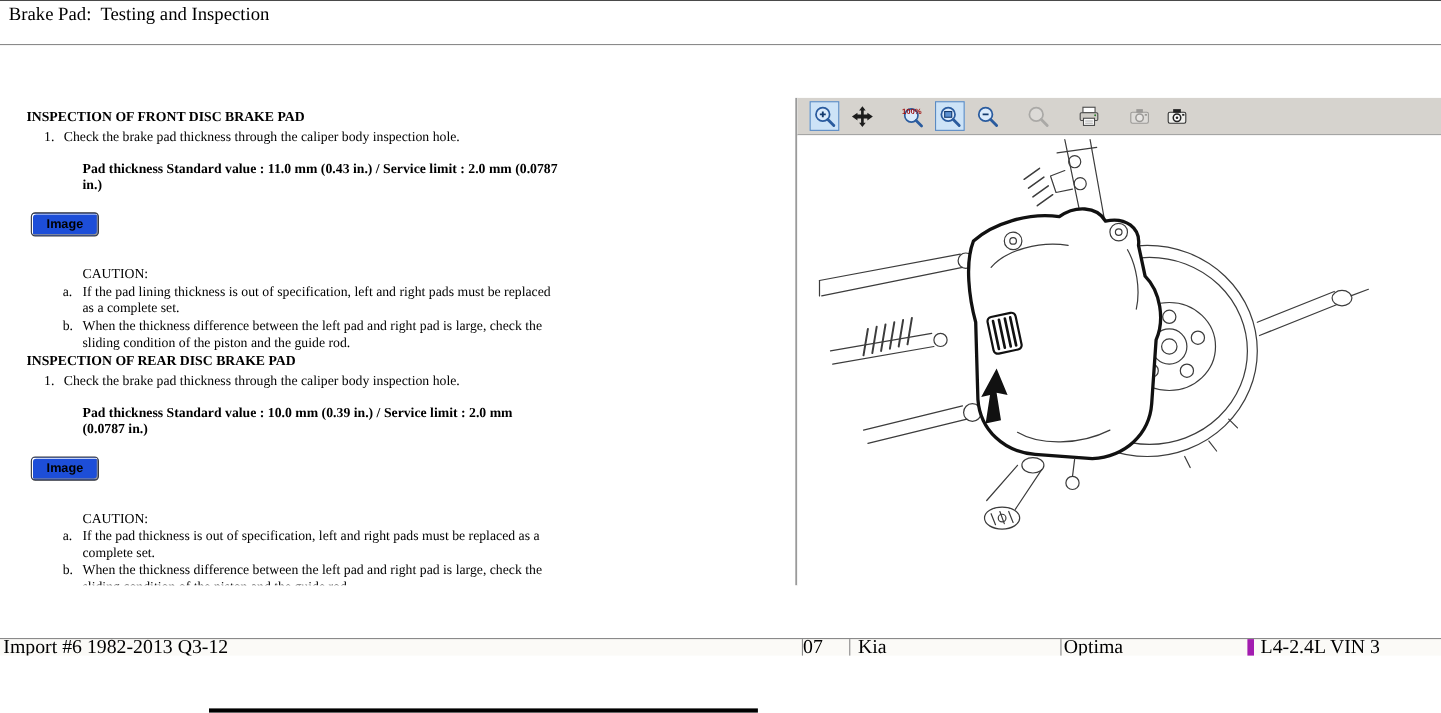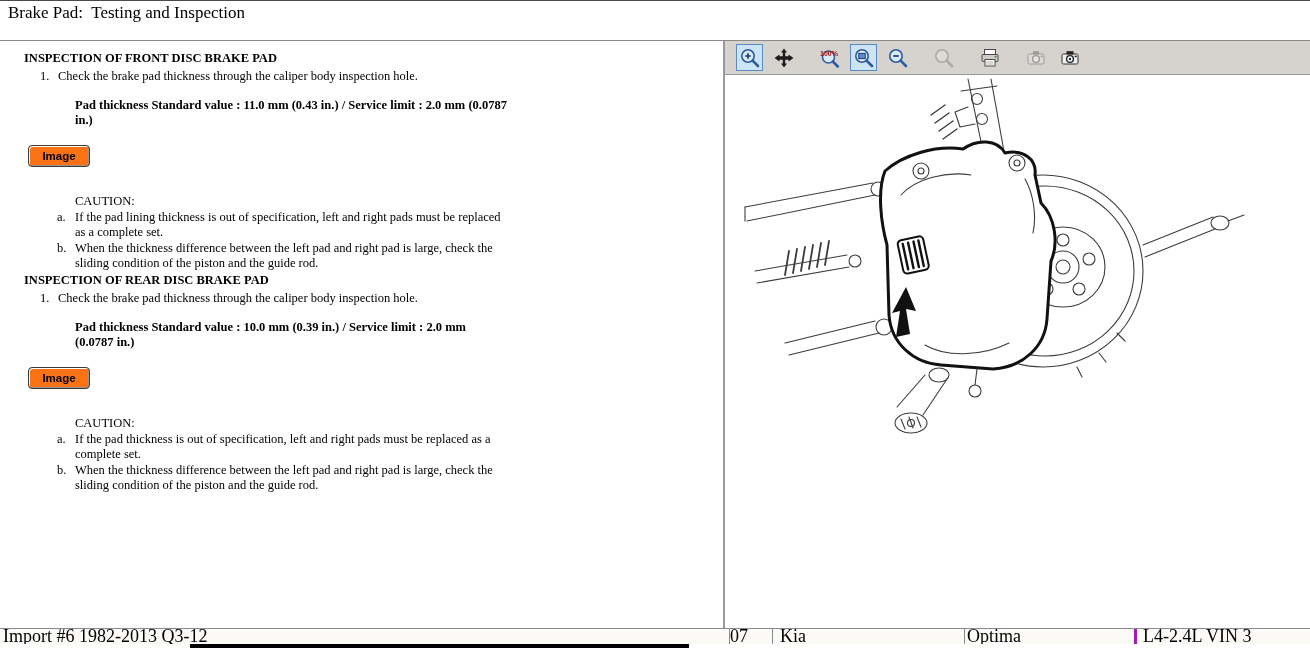--- a/index.html
+++ b/index.html
@@ -4,21 +4,21 @@
 <style>
   * { box-sizing: border-box; }
   html,body { margin:0; padding:0; }
   body {
     width:1310px; height:648px;
     background:#ffffff;
     font-family:"Liberation Serif", serif;
     color:#000;
     overflow:hidden;
   }
-  .app { width:1310px; height:648px; display:flex; flex-direction:column; border-top:1px solid #4a4a4a; }
+  .app { width:1310px; height:648px; display:flex; flex-direction:column; border-top:1px solid #4a4a4a;gap:48px; }
 
   
   .header { height:40px; border-bottom:1px solid #8a8a8a; padding:2px 8px 0 8px; background:#fff; }
   .title { font-size:17px; white-space:pre-wrap; }
   .subtitle { font-size:11px; margin-top:2px; }
 
   
   .main { flex:1; display:flex; min-height:0; }
   .left-pane { width:723px; padding:8px 0 0 24px; overflow:hidden; font-size:12.5px; line-height:15px; }
   .splitter { width:2px; background:#9a9a9a; cursor:col-resize; }
@@ -26,21 +26,21 @@
 
   
   .sec-heading { font-weight:bold; font-size:12.5px; margin:2px 0 3px 0; }
   .sec2 .sec-heading { }
   .step { display:flex; margin:1px 0 0 16px; max-width:460px; }
   .step .num { width:18px; flex:none; }
   .spec { font-weight:bold; margin:14px 0 0 51px; max-width:432px; }
   .img-btn {
     display:block; margin:17px 0 0 4px; width:62px; height:22px;
     font:bold 11.5px "Liberation Sans", sans-serif;
-    background:#f97316; color:#000;
+    background:#1d4ed8; color:#000;
     border:1px solid #3c3c3c; border-radius:4px;
     box-shadow: inset 1px 1px 0 #ffffff, inset -1px -1px 0 #9b968d;
     cursor:pointer;
   }
   .caution-label { font-weight:normal; margin:27px 0 0 51px; }
   .caution-item { display:flex; margin:1px 0 0 33px; max-width:448px; }
   .caution-item .letter { width:18px; flex:none; }
 
   
   .toolbar {
@@ -64,21 +64,21 @@
   
   .statusbar {
     height:16px; flex:none; border-top:1px solid #8a8a8a;
     display:flex; background:#fbfaf7; font-size:18px; line-height:14px;
   }
   .statusbar .cell { padding:0 2px 0 3px; white-space:nowrap; overflow:hidden; }
   .statusbar .c0 { width:729px; }
   .statusbar .c1 { width:43px;  border-left:1px solid #8a8a8a; padding-left:0; }
   .statusbar .c2 { width:192px; border-left:1px solid #8a8a8a; padding-left:7px; }
   .statusbar .c3 { width:170px; border-left:1px solid #8a8a8a; padding-left:2px; }
-  .statusbar .c4 { flex:1;      border-left:3px solid #a21caf; padding-left:6px; }
+  .statusbar .c4 { flex:1;      border-left:6px solid #a21caf; padding-left:6px; }
 
   
   .bottom-edge { height:4px; flex:none; position:relative; background:#fff; }
   .taskbar-strip { position:absolute; left:190px; top:0; width:499px; height:4px; background:#000; }
 </style>
 </head>
 <body>
 
 <div class="app">
 

